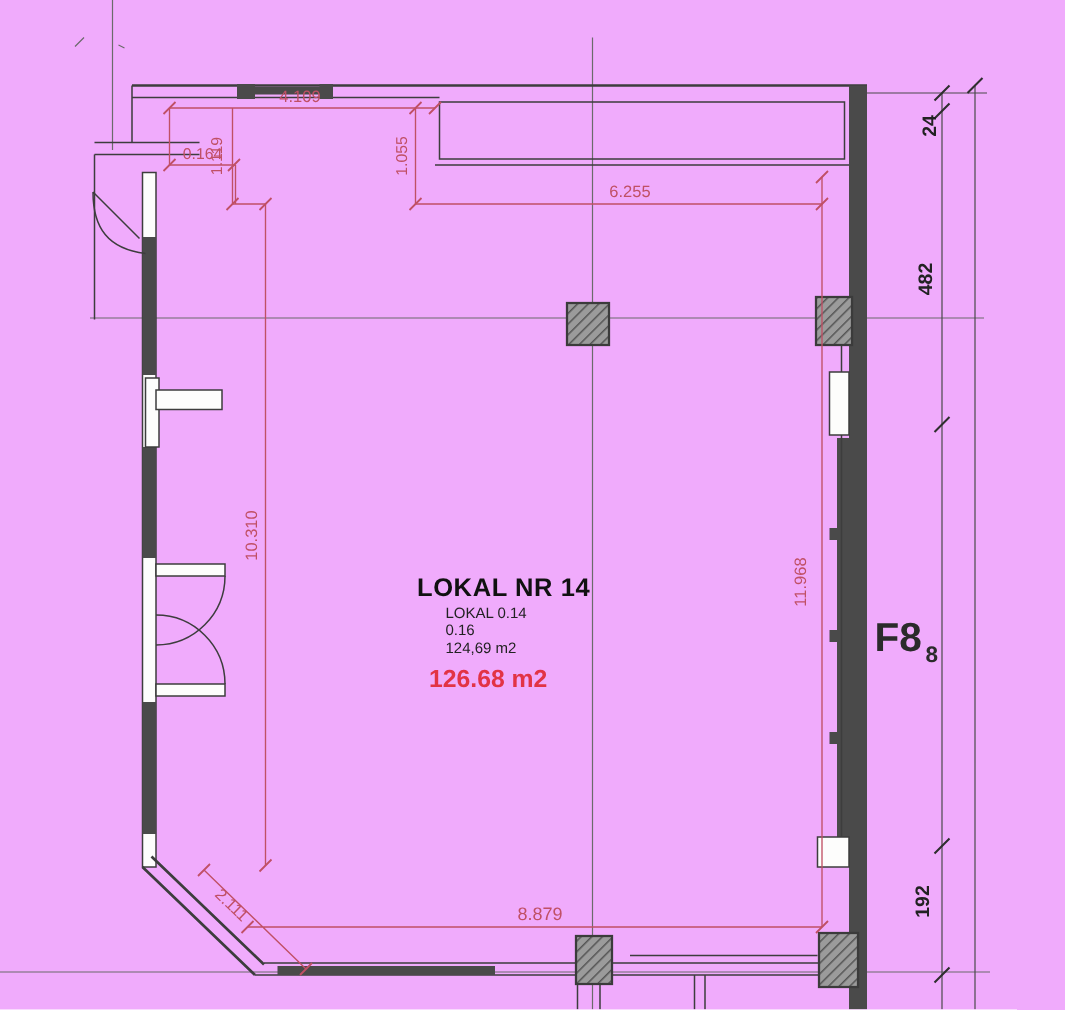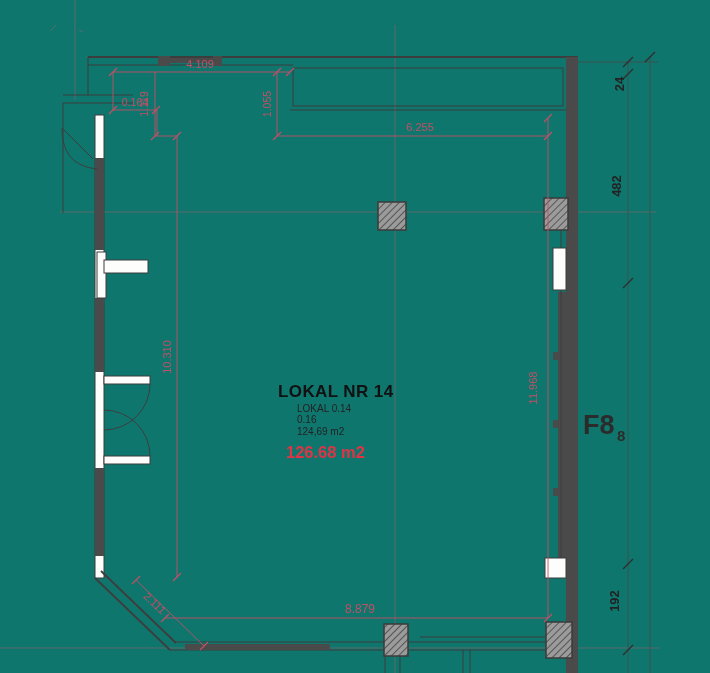--- a/index.html
+++ b/index.html
@@ -1,17 +1,17 @@
 <!DOCTYPE html>
 <html><head>
 <meta charset="utf-8">
 <style>
   html,body{margin:0;padding:0;background:#ffffff;}
   .canvas{
-    position:relative;width:710px;height:673px;background:#0f766e;overflow:hidden;
+    position:relative;width:710px;height:673px;background:#f0abfc;overflow:hidden;
     font-family:"Liberation Sans", sans-serif;
   }
   svg{position:absolute;left:0;top:0;}
   
   .grid{stroke:#6b6b6b;stroke-width:0.8;fill:none;}
   .thin{stroke:#3d3d3d;stroke-width:1;fill:none;}
   .heavy{stroke:#3d3d3d;stroke-width:1.8;fill:none;}
   .red{stroke:#c05065;stroke-width:0.9;fill:none;}
   .redtick{stroke:#c05065;stroke-width:1.2;fill:none;}
   .axis{stroke:#4a4a4a;stroke-width:0.8;fill:none;}

